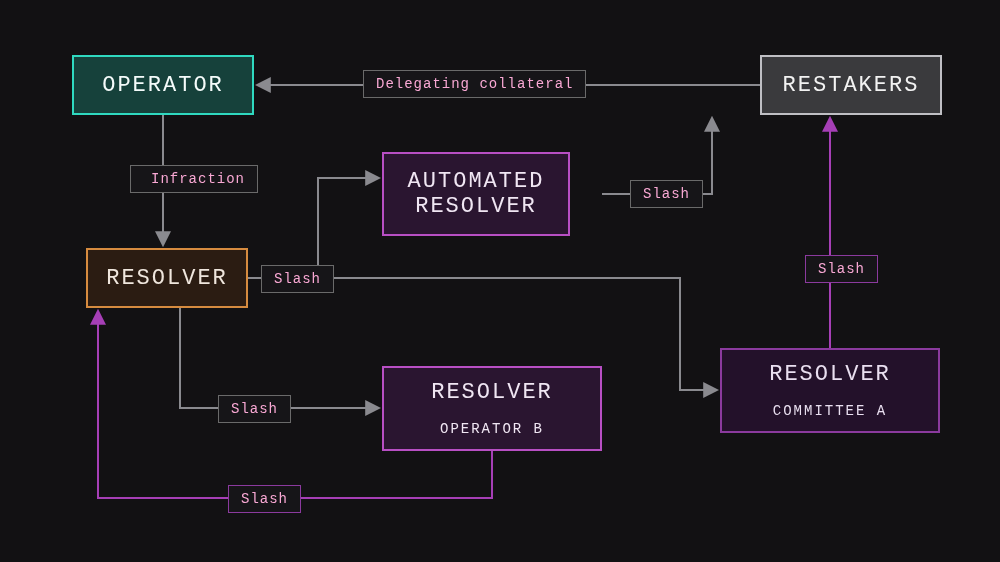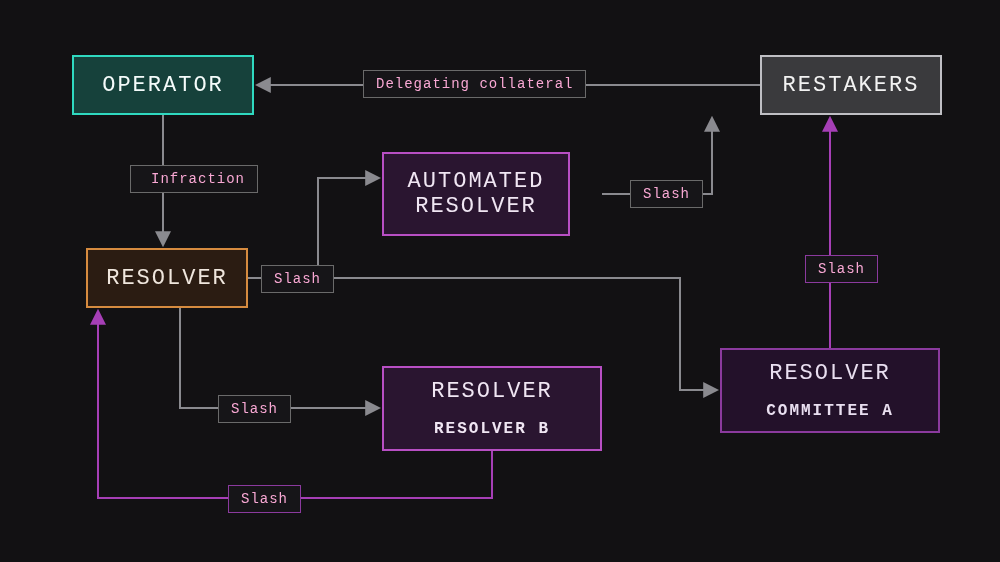--- a/index.html
+++ b/index.html
@@ -30,24 +30,23 @@
     flex-direction: column;
     align-items: center;
     justify-content: center;
     letter-spacing: 2px;
     text-align: center;
   }
   .big-title {
     font-size: 22px;
   }
   .sub-title {
-    font-size: 16px;
+    font-size: 14px;
     margin-top: 16px;
     letter-spacing: 2px;
-    font-weight: bold;
   }
   .label {
     position: absolute;
     box-sizing: border-box;
     background: #161518;
     border: 1px solid #6a6a6a;
     color: #f9a8d4;
     font-size: 14px;
     letter-spacing: 1px;
     padding: 5px 12px;
@@ -137,21 +136,21 @@
     <span class="big-title">RESOLVER</span>
   </div>
 
   <div class="box autoresolver">
     <span class="big-title">AUTOMATED</span>
     <span class="big-title">RESOLVER</span>
   </div>
 
   <div class="box resolverB">
     <span class="big-title">RESOLVER</span>
-    <span class="sub-title">RESOLVER B</span>
+    <span class="sub-title">OPERATOR B</span>
   </div>
 
   <div class="box resolverA">
     <span class="big-title">RESOLVER</span>
     <span class="sub-title">COMMITTEE A</span>
   </div>
 
   <div class="label" style="left:363px; top:70px;">Delegating collateral</div>
 
   <div class="label" style="left:130px; top:165px;padding-left:20px;">Infraction</div>

